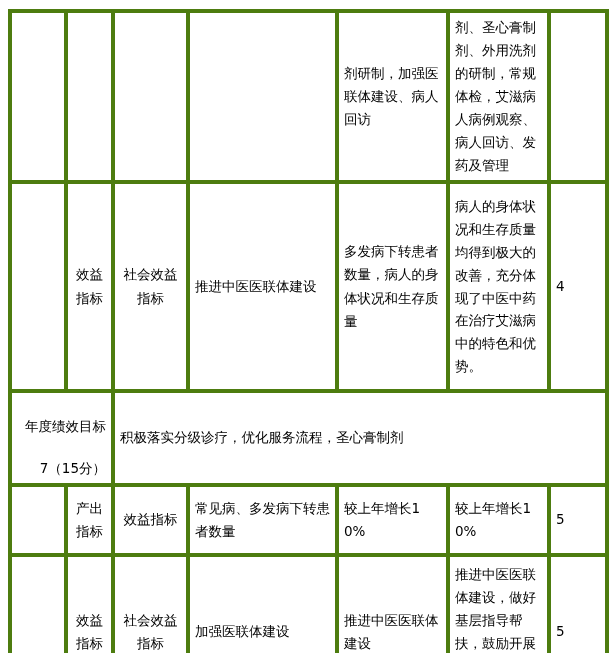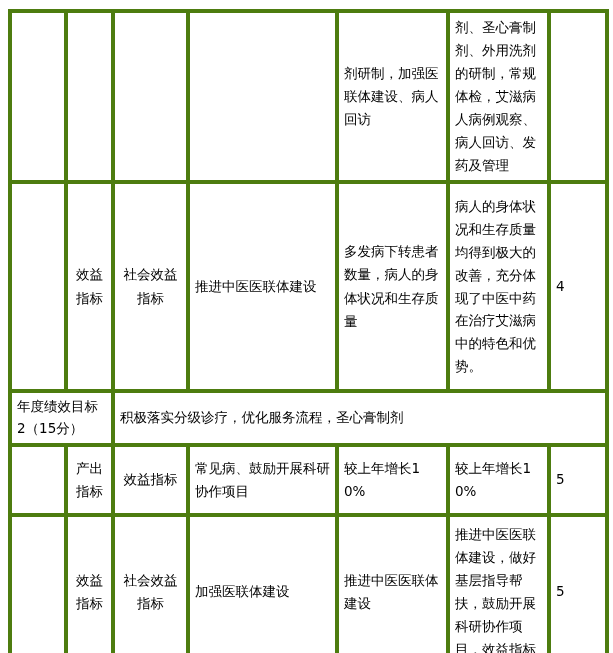--- a/index.html
+++ b/index.html
@@ -51,22 +51,23 @@
   td.top    { vertical-align: top; }
   td.blank  { }
 
   .r1 { height: 171px; }
   .r2 { height: 209px; }
   .r3 { height: 51px; }
   .r4 { height: 70px; }
   .r5 { height: 154px; }
   .goal-label {
     display: block;
-    text-align: left;
+    text-align: right;
     line-height: 1.62;
+    margin-top: 20px;
   }
   .tight { line-height: 1.70; }
 </style>
 </head>
 <body>
 
 <div id="sheet">
 
   <table class="perf-table">
     <colgroup>
@@ -96,30 +97,30 @@
         <td class="center">社会效益指标</td>
         <td class="left">推进中医医联体建设</td>
         <td class="left">多发病下转患者数量，病人的身体状况和生存质量</td>
         <td class="left top tight">病人的身体状况和生存质量均得到极大的改善，充分体现了中医中药在治疗艾滋病中的特色和优势。</td>
         <td class="left">4</td>
       </tr>
 
       <tr class="r3">
         <td class="left top" colspan="2">
           <span class="goal-label">年度绩效目标</span>
-          <span class="goal-label">2（15分）</span>
+          <span class="goal-label">7（15分）</span>
         </td>
         <td class="left" colspan="5">积极落实分级诊疗，优化服务流程，圣心膏制剂</td>
       </tr>
 
       <tr class="r4">
         <td class="center blank"></td>
         <td class="center">产出指标</td>
         <td class="center">效益指标</td>
-        <td class="left">常见病、鼓励开展科研协作项目</td>
+        <td class="left">常见病、多发病下转患者数量</td>
         <td class="left">较上年增长10%</td>
         <td class="left">较上年增长10%</td>
         <td class="left">5</td>
       </tr>
 
       <tr class="r5">
         <td class="center blank"></td>
         <td class="center">效益指标</td>
         <td class="center">社会效益指标</td>
         <td class="left">加强医联体建设</td>

